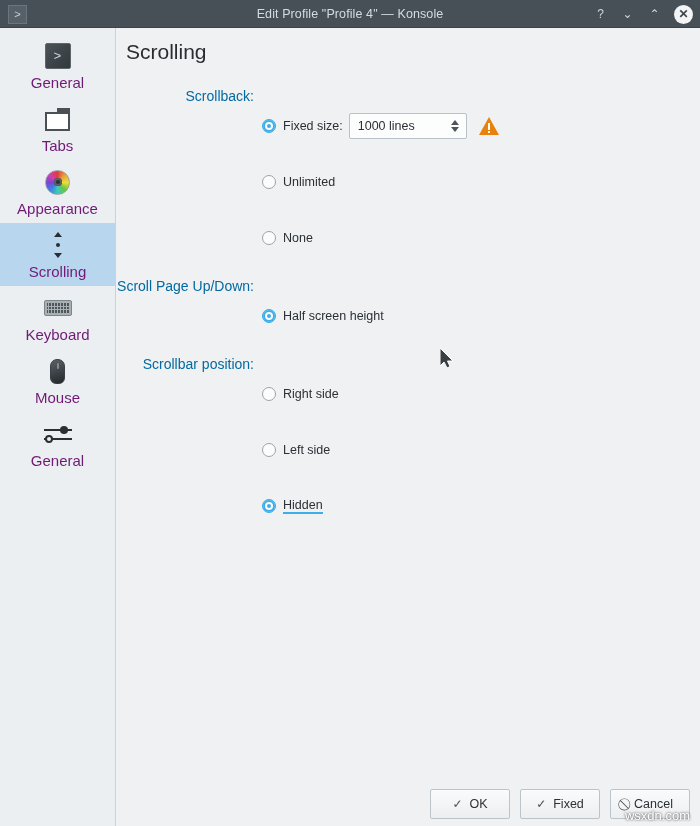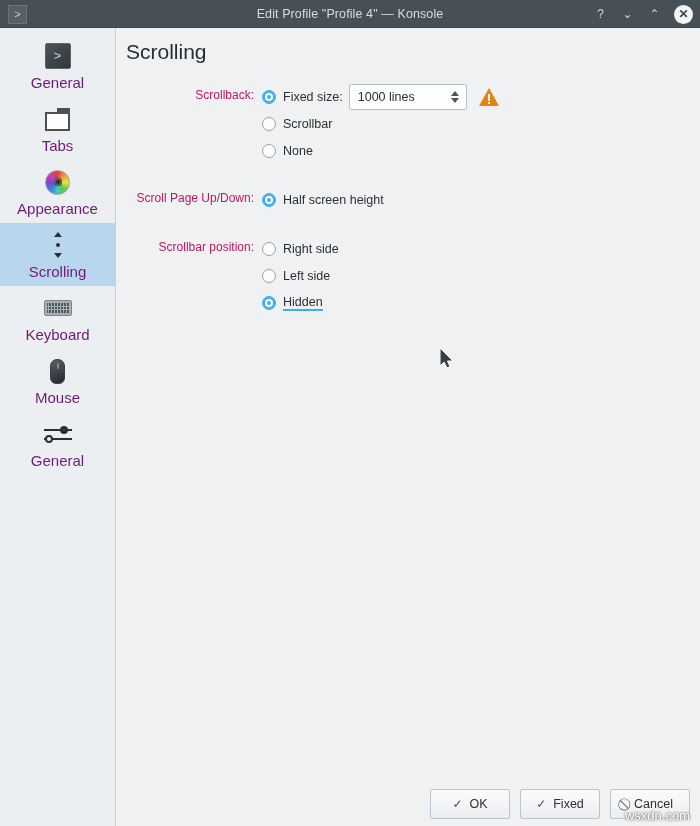--- a/index.html
+++ b/index.html
@@ -145,27 +145,27 @@
   
   .content { flex: 1; position: relative; background: #eff1f3; }
   .page-title {
     font-size: 21px; color: #2a2e32; font-weight: normal;
     padding: 12px 0 0 10px;
   }
   .form { padding: 22px 0 0 0; }
   .row { display: flex; align-items: flex-start; margin-bottom: 4px; }
   .row-label {
     width: 146px; text-align: right; padding-right: 8px;
-    font-size: 12px; color: #be185d; padding-top: 2px; white-space: nowrap;
+    font-size: 14px; color: #0369a1; padding-top: 2px; white-space: nowrap;
   }
   .row-controls { display: flex; flex-direction: column; }
 
   .radio-line {
     display: flex; align-items: center; height: 22px;
-    margin-bottom: 5px; position: relative;
+    margin-bottom: 5px; position: relative; margin-top: 29px;
   }
   .radio {
     width: 14px; height: 14px; border-radius: 50%;
     border: 1px solid #9aa3ab; background: #fcfcfc;
     margin-right: 7px; flex: none;
     display: flex; align-items: center; justify-content: center;
   }
   .radio.on {
     border-color: #3daee9;
     box-shadow: inset 0 0 0 2px #3daee9, inset 0 0 0 4px #fcfcfc;
@@ -360,21 +360,21 @@
                   <div class="a adn"></div>
                 </div>
               </div>
               <div class="warn">
                 <div class="tri"></div>
                   <div class="bang"></div>
               </div>
             </div>
             <div class="radio-line">
               <div class="radio"></div>
-              <div class="radio-text">Scrollbar</div>
+              <div class="radio-text">Unlimited</div>
             </div>
             <div class="radio-line">
               <div class="radio"></div>
               <div class="radio-text">None</div>
             </div>
           </div>
         </div>
 
         <div class="gap"></div>
 

